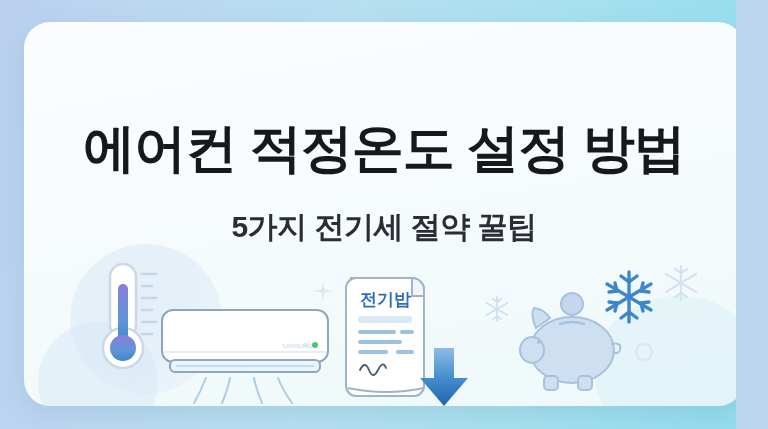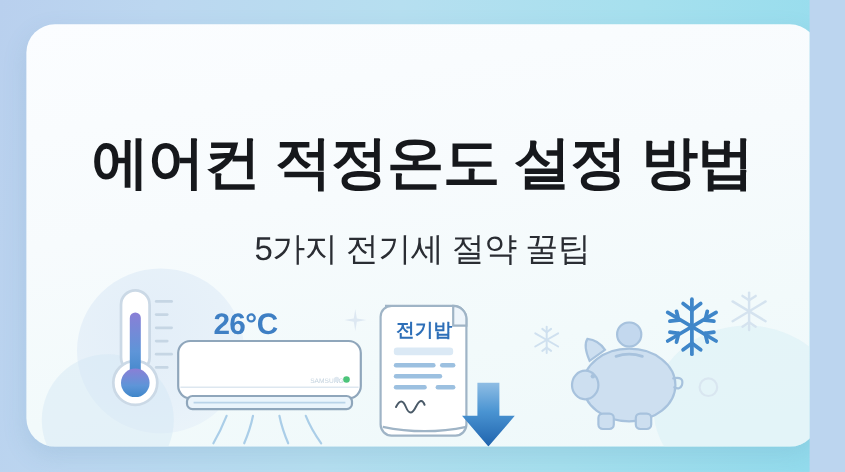--- a/index.html
+++ b/index.html
@@ -73,21 +73,21 @@
     white-space: nowrap;
   }
   .subtitle {
     position: absolute;
     left: 0;
     right: 0;
     top: 186px;
     text-align: center;
     font-size: 30px;
     line-height: 38px;
-    font-weight: 400;
+    font-weight: 700;
     letter-spacing: -0.5px;
     color: #2a2d33;
     white-space: nowrap;
   }
 
   .scene {
     position: absolute;
     left: 0;
     top: 230px;
     width: 720px;
@@ -136,21 +136,20 @@
           <circle cx="33" cy="88" r="13" fill="url(#tgrad)"></circle>
           <g stroke="#c6d6e4" stroke-width="2.5" stroke-linecap="round">
             <line x1="52" y1="14" x2="66" y2="14"></line>
             <line x1="52" y1="26" x2="62" y2="26"></line>
             <line x1="52" y1="38" x2="66" y2="38"></line>
             <line x1="52" y1="50" x2="62" y2="50"></line>
             <line x1="52" y1="62" x2="66" y2="62"></line>
             <line x1="52" y1="74" x2="62" y2="74"></line>
           </g>
         </svg>
-        <div class="temp-label">26°C</div>
       </div>
 
       <div class="item" style="left:132px; top:56px;">
         <svg width="180" height="98" viewBox="0 0 180 98">
           <rect x="6" y="2" width="166" height="52" rx="11" fill="#ffffff" stroke="#8fa6bb" stroke-width="2"></rect>
           <path d="M8 44 H170" stroke="#dde7f0" stroke-width="1.5"></path>
           <rect x="14" y="52" width="150" height="12" rx="5" fill="#eaf4fb" stroke="#8fa6bb" stroke-width="2"></rect>
           <line x1="20" y1="58" x2="158" y2="58" stroke="#b9d3e8" stroke-width="1.5"></line>
           <text x="126" y="40" font-family="Liberation Sans, sans-serif" font-size="6" fill="#c3d2de">SAMSUNG</text>
           <circle cx="150" cy="37" r="2.4" fill="#dfe8f0"></circle>

